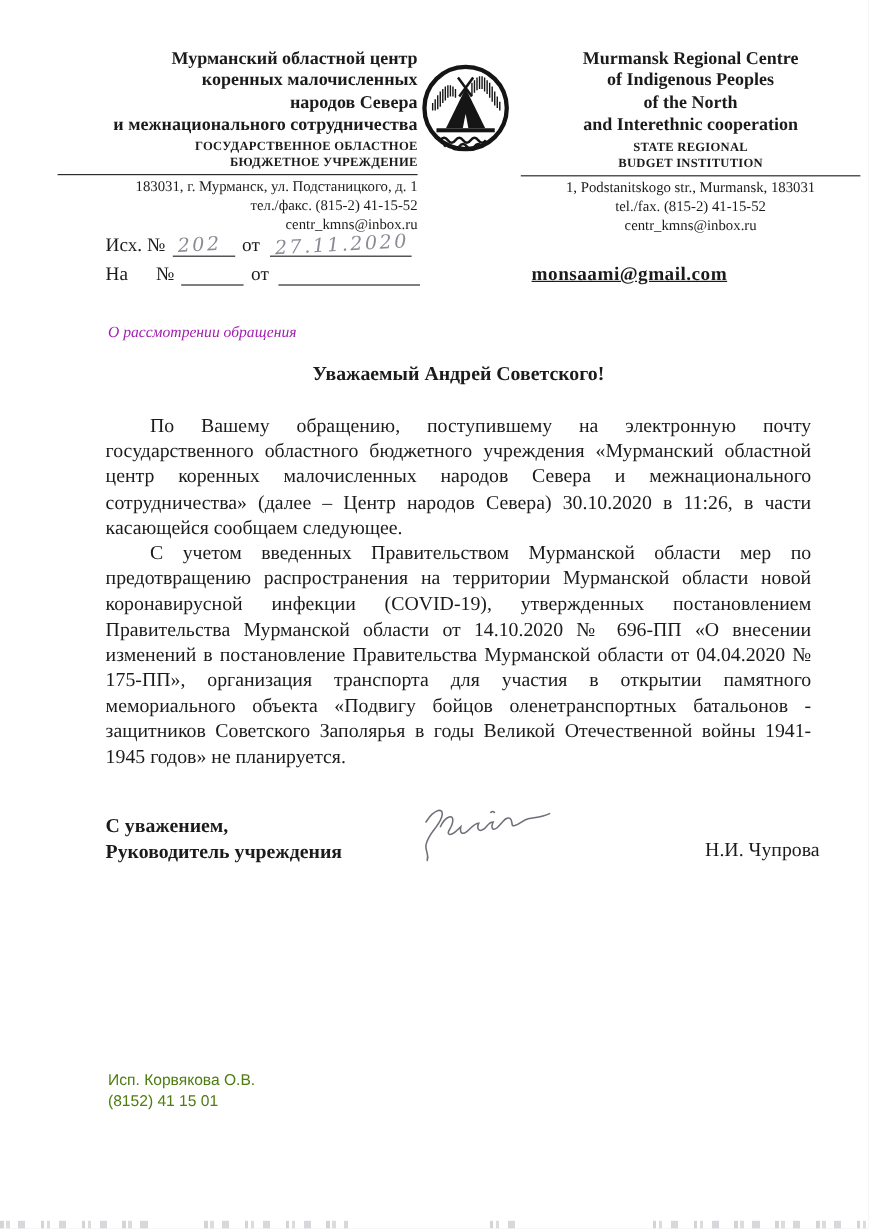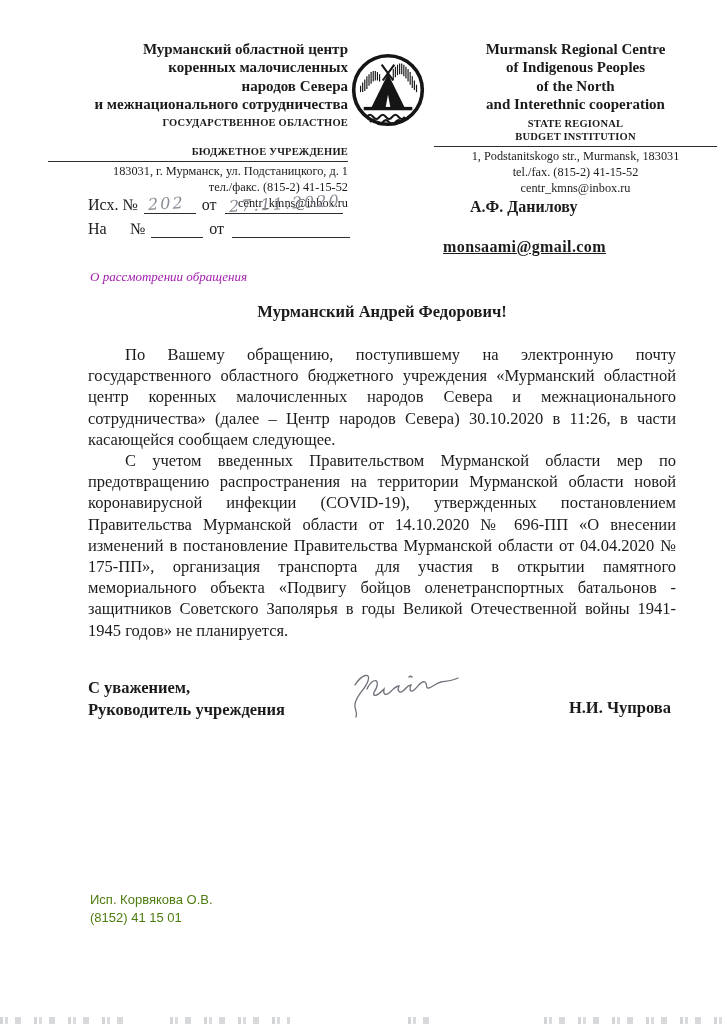--- a/index.html
+++ b/index.html
@@ -44,21 +44,21 @@
   
   .subject { position:absolute; top:269px; left:90px; font-style:italic; font-size:13px; color:#a21caf; }
   .salutation { position:absolute; top:302px; left:88px; width:588px; text-align:center; font-weight:bold; font-size:16.5px; }
   .body { position:absolute; top:344px; left:88px; width:588px; font-size:16.5px; line-height:21.2px; text-align:justify; }
   .body p { margin:0; text-indent:37px; }
 
   
   .sigrow { position:absolute; top:677px; left:88px; width:595px; }
   .sig-left { font-weight:bold; font-size:16.5px; line-height:22px; }
   .sig-script { position:absolute; left:245px; top:-12px; width:160px; height:60px; }
-  .sig-name { position:absolute; right:12px; top:21px; font-weight:bold; font-size:16.5px; }
+  .sig-name { position:absolute; right:0; top:21px; font-weight:normal; font-size:16.5px; }
 
   
   .footer { position:absolute; top:891px; left:90px; font-family:"Liberation Sans", sans-serif; font-size:13px; line-height:18px; color:#4d7c0f; }
 
   
   .artifact {
     position:absolute; left:0; right:0; bottom:0; height:7px;
     background:
       repeating-linear-gradient(90deg,
         rgba(110,115,125,.55) 0 3px, rgba(255,255,255,0) 3px 5px,
@@ -75,21 +75,21 @@
 <div class="page">
 
   <div class="letterhead">
 
     <div class="lh-left">
       <div class="org-name">Мурманский областной центр</div>
       <div class="org-name">коренных малочисленных</div>
       <div class="org-name">народов Севера</div>
       <div class="org-name">и межнационального сотрудничества</div>
       <div class="org-type">ГОСУДАРСТВЕННОЕ ОБЛАСТНОЕ</div>
-      <div class="org-type" style="margin-top:16px;">БЮДЖЕТНОЕ УЧРЕЖДЕНИЕ</div>
+      <div class="org-type" style="margin-top:0;">БЮДЖЕТНОЕ УЧРЕЖДЕНИЕ</div>
       <hr class="lh-rule">
       <div class="lh-contact">183031, г. Мурманск, ул. Подстаницкого, д. 1</div>
       <div class="lh-contact">тел./факс. (815-2) 41-15-52</div>
       <div class="lh-contact">centr_kmns@inbox.ru</div>
     </div>
 
     <div class="lh-logo">
       <svg width="76" height="76" viewBox="0 0 72 72">
         <circle cx="36" cy="36" r="32.5" fill="none" stroke="#151515" stroke-width="3.4"></circle>
 
@@ -156,27 +156,26 @@
       <span class="lbl-isx">Исх.</span>
       <span>№</span><span class="blank num"><span class="hand">202</span></span><span>от</span><span class="blank date"><span class="hand">27.11.2020</span></span>
     </div>
     <div class="ref-line">
       <span class="lbl-na">На</span>
       <span>№</span><span class="blank num"></span><span>от</span><span class="blank date"></span>
     </div>
   </div>
 
   <div class="addressee">
-    <div class="addr-name">А.Ф. Данилову</div>
     <div class="addr-email">monsaami@gmail.com</div>
   </div>
 
   <div class="subject">О рассмотрении обращения</div>
 
-  <div class="salutation">Мурманский Андрей Федорович!</div>
+  <div class="salutation">Уважаемый Андрей Советского!</div>
 
   <div class="body">
     <p>По Вашему обращению, поступившему на электронную почту государственного областного бюджетного учреждения «Мурманский областной центр коренных малочисленных народов Севера и межнационального сотрудничества» (далее – Центр народов Севера) 30.10.2020 в 11:26, в части касающейся сообщаем следующее.</p>
     <p>С учетом введенных Правительством Мурманской области мер по предотвращению распространения на территории Мурманской области новой коронавирусной инфекции (COVID-19), утвержденных постановлением Правительства Мурманской области от 14.10.2020 № 696-ПП «О внесении изменений в постановление Правительства Мурманской области от 04.04.2020 № 175-ПП», организация транспорта для участия в открытии памятного мемориального объекта «Подвигу бойцов оленетранспортных батальонов - защитников Советского Заполярья в годы Великой Отечественной войны 1941-1945 годов» не планируется.</p>
   </div>
 
   <div class="sigrow">
     <div class="sig-left">
       <div>С уважением,</div>
       <div>Руководитель учреждения</div>

